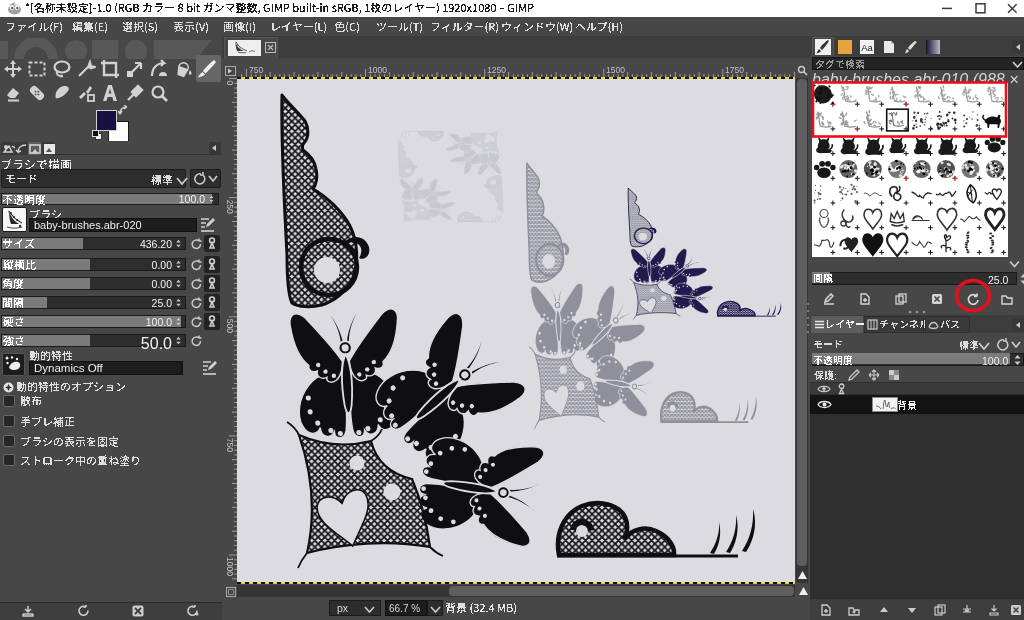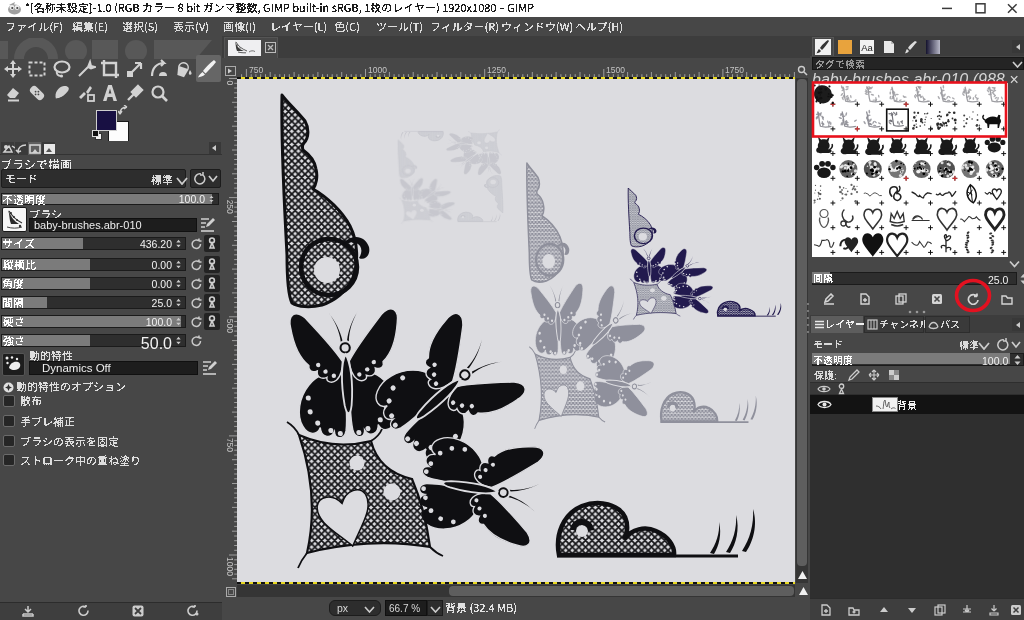--- a/index.html
+++ b/index.html
@@ -201,21 +201,21 @@
     <path d="M6,3 C9,8 13,12 19,15" stroke="#333" stroke-width="1.2" fill="none"></path>
     <path d="M4,19 c5,1.5 10,1.5 15,0" stroke="#444" stroke-width="1" fill="none"></path>
     <circle cx="8" cy="5" r="0.9" fill="#222"></circle>
     <circle cx="11" cy="9" r="0.9" fill="#222"></circle>
     <circle cx="14" cy="12" r="0.9" fill="#222"></circle>
     <circle cx="17" cy="18" r="1.2" fill="#333"></circle>
   </svg>
 <svg style="position:absolute;left:30px;top:210px" width="31" height="9" viewBox="0 0 31 9">
     <path d="M7 0h3v1h-3zM13 0h6v1h-6zM24 0h1v1h-1zM0 1h8v1h-8zM13 1h6v1h-6zM24 1h2v1h-2zM7 2h1v1h-1zM7 3h1v1h-1zM12 3h8v1h-8zM22 3h2v1h-2zM30 3h1v1h-1zM6 4h2v1h-2zM18 4h2v1h-2zM23 4h2v1h-2zM29 4h2v1h-2zM6 5h1v1h-1zM18 5h1v1h-1zM28 5h2v1h-2zM5 6h2v1h-2zM17 6h2v1h-2zM27 6h2v1h-2zM3 7h3v1h-3zM16 7h2v1h-2zM25 7h2v1h-2zM2 8h2v1h-2zM14 8h2v1h-2zM23 8h2v1h-2z" fill="#dedede"></path>
   </svg>
-<div class="abs" style="left:29px;top:218px;width:168px;height:14px;background:#1d1d1d;border:1px solid #101010;color:#ededed;font-size:11px;padding:0 0 0 4px;line-height:13px">baby-brushes.abr-010</div>
+<div class="abs" style="left:29px;top:218px;width:168px;height:14px;background:#1d1d1d;border:1px solid #101010;color:#ededed;font-size:11px;padding:0 0 0 4px;line-height:13px">baby-brushes.abr-020</div>
 <svg class="abs" style="left:200px;top:216px" width="15" height="16" viewBox="0 0 15 16">
     <path d="M1,3 h8 M1,7 h5 M1,11 h4" stroke="#d0d0d0" stroke-width="1.6"></path>
     <path d="M13,2 l-6,6 -1,3 3,-1 6,-6z" fill="#d0d0d0"></path>
     <path d="M1,15 h13" stroke="#d0d0d0" stroke-width="1.6"></path>
   </svg>
 <div class="abs" style="left:1px;top:237px;width:185px;height:13px;background:#2e2e2e;border:1px solid #1b1b1b">
     <div class="abs" style="left:0;top:0;width:81px;height:11px;background:#7b7b7b"></div>
     <svg class="abs" style="right:2px;top:1px" width="9" height="9" viewBox="0 0 9 12">
       <path d="M1.5,4.5 L4.5,1 L7.5,4.5z M1.5,7.5 L4.5,11 L7.5,7.5z" fill="#c9c9c9"></path>
     </svg>
@@ -321,21 +321,21 @@
 <svg class="abs" style="left:4px;top:355px" width="19" height="19" viewBox="0 0 19 19">
     <circle cx="3" cy="3" r="1.5" fill="#eee"></circle>
     <circle cx="8" cy="2.5" r="1.2" fill="#eee"></circle>
     <circle cx="3.5" cy="8" r="1.2" fill="#eee"></circle>
     <path d="M5,13 C6,8 10,6 14,7 C17,8 17,12 14,14 C11,16 7,15 5,13 Z" fill="#eee"></path>
     <circle cx="13" cy="4" r="1.2" fill="#eee"></circle>
   </svg>
 <svg style="position:absolute;left:30px;top:351px" width="42" height="10" viewBox="0 0 42 10">
     <path d="M0 0h4v1h-4zM6 0h1v1h-1zM12 0h1v1h-1zM16 0h1v1h-1zM22 0h2v1h-2zM26 0h4v1h-4zM34 0h1v1h-1zM37 0h1v1h-1zM39 0h1v1h-1zM0 1h5v1h-5zM6 1h1v1h-1zM11 1h4v1h-4zM16 1h4v1h-4zM22 1h3v1h-3zM26 1h5v1h-5zM34 1h1v1h-1zM37 1h1v1h-1zM39 1h1v1h-1zM0 2h9v1h-9zM11 2h1v1h-1zM14 2h3v1h-3zM19 2h1v1h-1zM22 2h3v1h-3zM28 2h1v1h-1zM33 2h9v1h-9zM0 3h5v1h-5zM6 3h1v1h-1zM8 3h1v1h-1zM11 3h1v1h-1zM14 3h2v1h-2zM19 3h1v1h-1zM21 3h1v1h-1zM23 3h1v1h-1zM25 3h6v1h-6zM32 3h3v1h-3zM36 3h1v1h-1zM39 3h1v1h-1zM0 4h5v1h-5zM6 4h1v1h-1zM8 4h1v1h-1zM11 4h4v1h-4zM16 4h1v1h-1zM19 4h1v1h-1zM23 4h2v1h-2zM29 4h1v1h-1zM34 4h1v1h-1zM39 4h1v1h-1zM0 5h5v1h-5zM6 5h1v1h-1zM8 5h1v1h-1zM11 5h1v1h-1zM14 5h1v1h-1zM17 5h1v1h-1zM19 5h1v1h-1zM22 5h9v1h-9zM34 5h1v1h-1zM37 5h5v1h-5zM0 6h4v1h-4zM5 6h2v1h-2zM8 6h1v1h-1zM11 6h1v1h-1zM14 6h1v1h-1zM19 6h1v1h-1zM23 6h1v1h-1zM26 6h1v1h-1zM29 6h1v1h-1zM34 6h1v1h-1zM39 6h1v1h-1zM1 7h2v1h-2zM5 7h1v1h-1zM8 7h1v1h-1zM11 7h1v1h-1zM14 7h1v1h-1zM19 7h1v1h-1zM23 7h1v1h-1zM26 7h2v1h-2zM29 7h1v1h-1zM34 7h1v1h-1zM39 7h1v1h-1zM0 8h6v1h-6zM8 8h1v1h-1zM11 8h4v1h-4zM18 8h2v1h-2zM23 8h1v1h-1zM29 8h1v1h-1zM34 8h1v1h-1zM36 8h6v1h-6zM4 9h1v1h-1zM7 9h1v1h-1zM17 9h2v1h-2zM23 9h1v1h-1zM28 9h2v1h-2zM34 9h1v1h-1z" fill="#dedede"></path>
   </svg>
-<div class="abs" style="left:29px;top:361px;width:169px;height:14px;background:#1d1d1d;border:1px solid #101010;color:#ededed;font-size:11.5px;padding:0 0 0 12px;line-height:13px">Dynamics Off</div>
+<div class="abs" style="left:29px;top:361px;width:154px;height:14px;background:#1d1d1d;border:1px solid #101010;color:#ededed;font-size:11.5px;padding:0 0 0 4px;line-height:13px">Dynamics Off</div>
 <svg class="abs" style="left:202px;top:359px" width="15" height="16" viewBox="0 0 15 16">
     <path d="M1,3 h8 M1,7 h5 M1,11 h4" stroke="#d0d0d0" stroke-width="1.6"></path>
     <path d="M13,2 l-6,6 -1,3 3,-1 6,-6z" fill="#d0d0d0"></path>
     <path d="M1,15 h13" stroke="#d0d0d0" stroke-width="1.6"></path>
   </svg>
 <svg class="abs" style="left:3px;top:382px" width="11" height="11" viewBox="0 0 11 11">
     <circle cx="5.5" cy="5.5" r="5" fill="#e0e0e0"></circle>
     <path d="M5.5,2 L7,5.5 5.5,9 4,5.5z M2,5.5 L5.5,4 9,5.5 5.5,7z" fill="#333"></path>
   </svg>
 <svg style="position:absolute;left:17px;top:382px" width="108" height="10" viewBox="0 0 108 10">
@@ -1172,21 +1172,21 @@
 <svg class="abs" style="left:226px;top:587px" width="10" height="10" viewBox="0 0 10 10">
     <rect x="0.5" y="0.5" width="9" height="9" fill="none" stroke="#aaa"></rect>
     <rect x="2.5" y="2.5" width="5" height="5" fill="none" stroke="#888"></rect>
   </svg>
 <div class="abs" style="left:237px;top:585px;width:558px;height:12px;background:#353535"></div>
 <div class="abs" style="left:449px;top:586px;width:345px;height:10px;background:#5e5e5e;border-radius:4px"></div>
 <svg class="abs" style="left:798px;top:586px" width="11" height="12" viewBox="0 0 11 12">
     <path d="M5.5,1 L10,9 H1z" fill="#f0f0f0"></path>
   </svg>
 <div class="abs" style="left:222px;top:598px;width:588px;height:22px;background:#474747"></div>
-<div class="abs" style="left:329px;top:600px;width:52px;height:16px;background:#2d2d2d;border:1px solid #1c1c1c;border-radius:6px;color:#d8d8d8;font-size:10.5px;line-height:15px;padding-left:7px">px</div>
+<div class="abs" style="left:329px;top:600px;width:52px;height:16px;background:#2d2d2d;border:1px solid #1c1c1c;border-radius:0;color:#d8d8d8;font-size:10.5px;line-height:15px;padding-left:7px">px</div>
 <svg class="abs" style="left:364px;top:606px" width="11" height="7" viewBox="0 0 11 7">
     <path d="M1,1 L5.5,6 L10,1" stroke="#ccc" stroke-width="1.6" fill="none"></path>
   </svg>
 <div class="abs" style="left:385px;top:600px;width:42px;height:16px;background:#1d1d1d;border:1px solid #101010;color:#d8d8d8;font-size:10px;line-height:15px;padding-left:3px">66.7 %</div>
 <div class="abs" style="left:427px;top:600px;width:16px;height:16px;background:#2d2d2d;border:1px solid #1c1c1c"></div>
 <svg class="abs" style="left:430px;top:606px" width="11" height="7" viewBox="0 0 11 7">
     <path d="M1,1 L5.5,6 L10,1" stroke="#ccc" stroke-width="1.6" fill="none"></path>
   </svg>
 <svg style="position:absolute;left:446px;top:603px" width="70" height="11" viewBox="0 0 70 11">
     <path d="M0 0h4v1h-4zM5 0h1v1h-1zM7 0h2v1h-2zM12 0h7v1h-7zM26 0h1v1h-1zM68 0h1v1h-1zM2 1h2v1h-2zM5 1h2v1h-2zM12 1h7v1h-7zM25 1h1v1h-1zM28 1h4v1h-4zM34 1h4v1h-4zM46 1h1v1h-1zM52 1h2v1h-2zM57 1h2v1h-2zM61 1h5v1h-5zM68 1h1v1h-1zM0 2h4v1h-4zM5 2h1v1h-1zM8 2h1v1h-1zM12 2h7v1h-7zM25 2h1v1h-1zM31 2h2v1h-2zM37 2h2v1h-2zM45 2h2v1h-2zM52 2h2v1h-2zM57 2h2v1h-2zM61 2h1v1h-1zM65 2h1v1h-1zM69 2h1v1h-1zM0 3h1v1h-1zM2 3h2v1h-2zM5 3h4v1h-4zM12 3h7v1h-7zM25 3h1v1h-1zM31 3h1v1h-1zM37 3h2v1h-2zM44 3h3v1h-3zM52 3h2v1h-2zM57 3h2v1h-2zM61 3h1v1h-1zM65 3h1v1h-1zM69 3h1v1h-1zM1 4h7v1h-7zM11 4h9v1h-9zM24 4h2v1h-2zM29 4h3v1h-3zM37 4h1v1h-1zM44 4h1v1h-1zM46 4h1v1h-1zM52 4h3v1h-3zM56 4h3v1h-3zM61 4h5v1h-5zM69 4h1v1h-1zM1 5h2v1h-2zM6 5h2v1h-2zM12 5h2v1h-2zM15 5h1v1h-1zM17 5h2v1h-2zM24 5h2v1h-2zM31 5h1v1h-1zM36 5h2v1h-2zM43 5h1v1h-1zM46 5h2v1h-2zM52 5h1v1h-1zM54 5h1v1h-1zM56 5h1v1h-1zM58 5h1v1h-1zM61 5h1v1h-1zM65 5h2v1h-2zM69 5h1v1h-1zM1 6h2v1h-2zM7 6h1v1h-1zM12 6h1v1h-1zM18 6h1v1h-1zM24 6h2v1h-2zM32 6h1v1h-1zM35 6h2v1h-2zM43 6h5v1h-5zM52 6h1v1h-1zM54 6h2v1h-2zM58 6h1v1h-1zM61 6h1v1h-1zM66 6h1v1h-1zM69 6h1v1h-1zM1 7h7v1h-7zM12 7h2v1h-2zM15 7h4v1h-4zM25 7h1v1h-1zM28 7h1v1h-1zM31 7h2v1h-2zM34 7h2v1h-2zM46 7h1v1h-1zM52 7h1v1h-1zM55 7h1v1h-1zM58 7h1v1h-1zM61 7h1v1h-1zM65 7h2v1h-2zM69 7h1v1h-1zM1 8h1v1h-1zM7 8h1v1h-1zM11 8h2v1h-2zM15 8h1v1h-1zM18 8h2v1h-2zM25 8h1v1h-1zM28 8h4v1h-4zM34 8h5v1h-5zM40 8h2v1h-2zM46 8h1v1h-1zM52 8h1v1h-1zM58 8h1v1h-1zM61 8h5v1h-5zM68 8h2v1h-2zM1 9h1v1h-1zM6 9h2v1h-2zM11 9h1v1h-1zM14 9h2v1h-2zM25 9h1v1h-1zM68 9h1v1h-1zM26 10h1v1h-1zM68 10h1v1h-1z" fill="#e2e2e2"></path>

